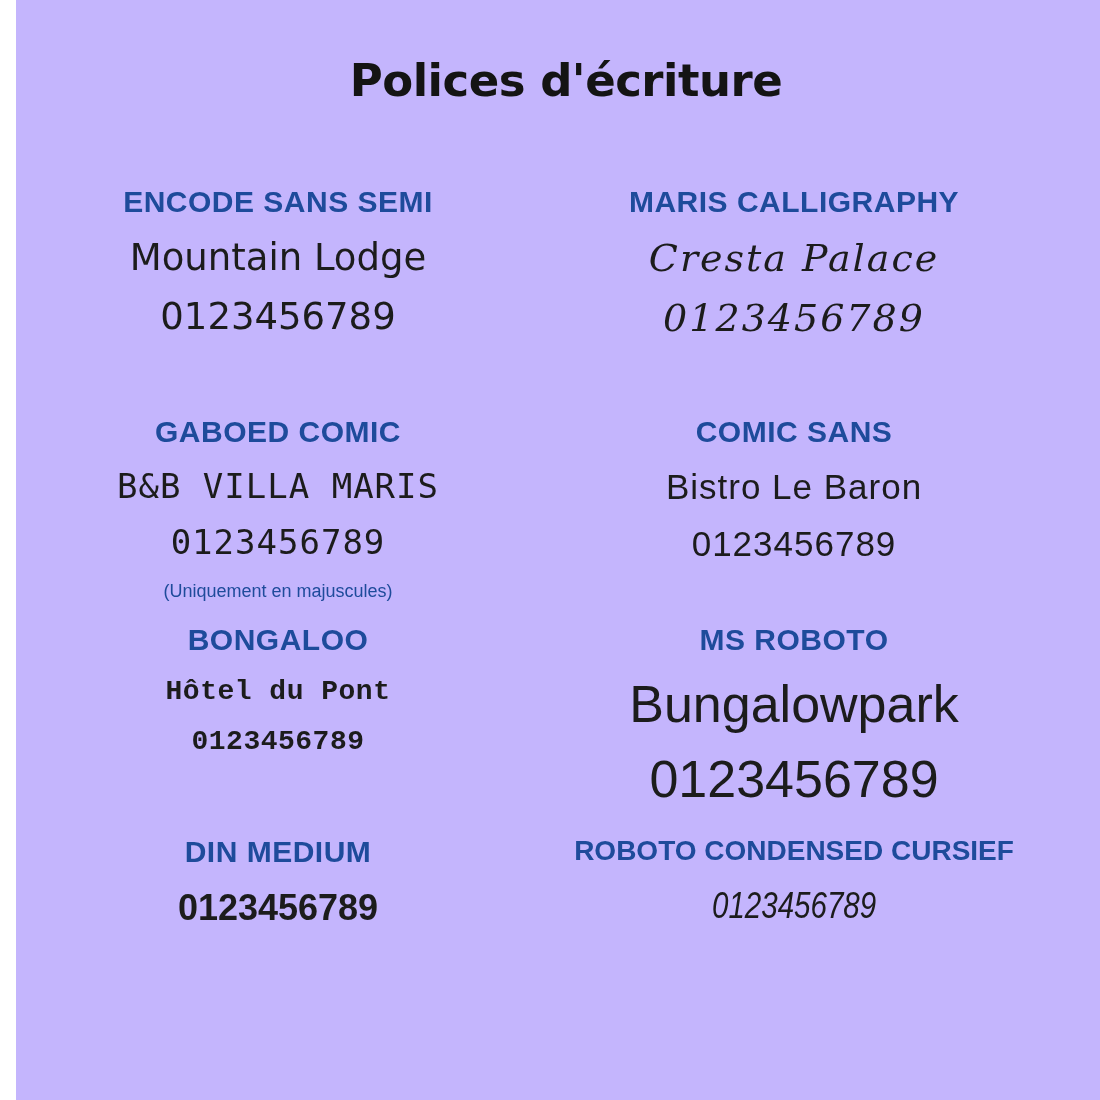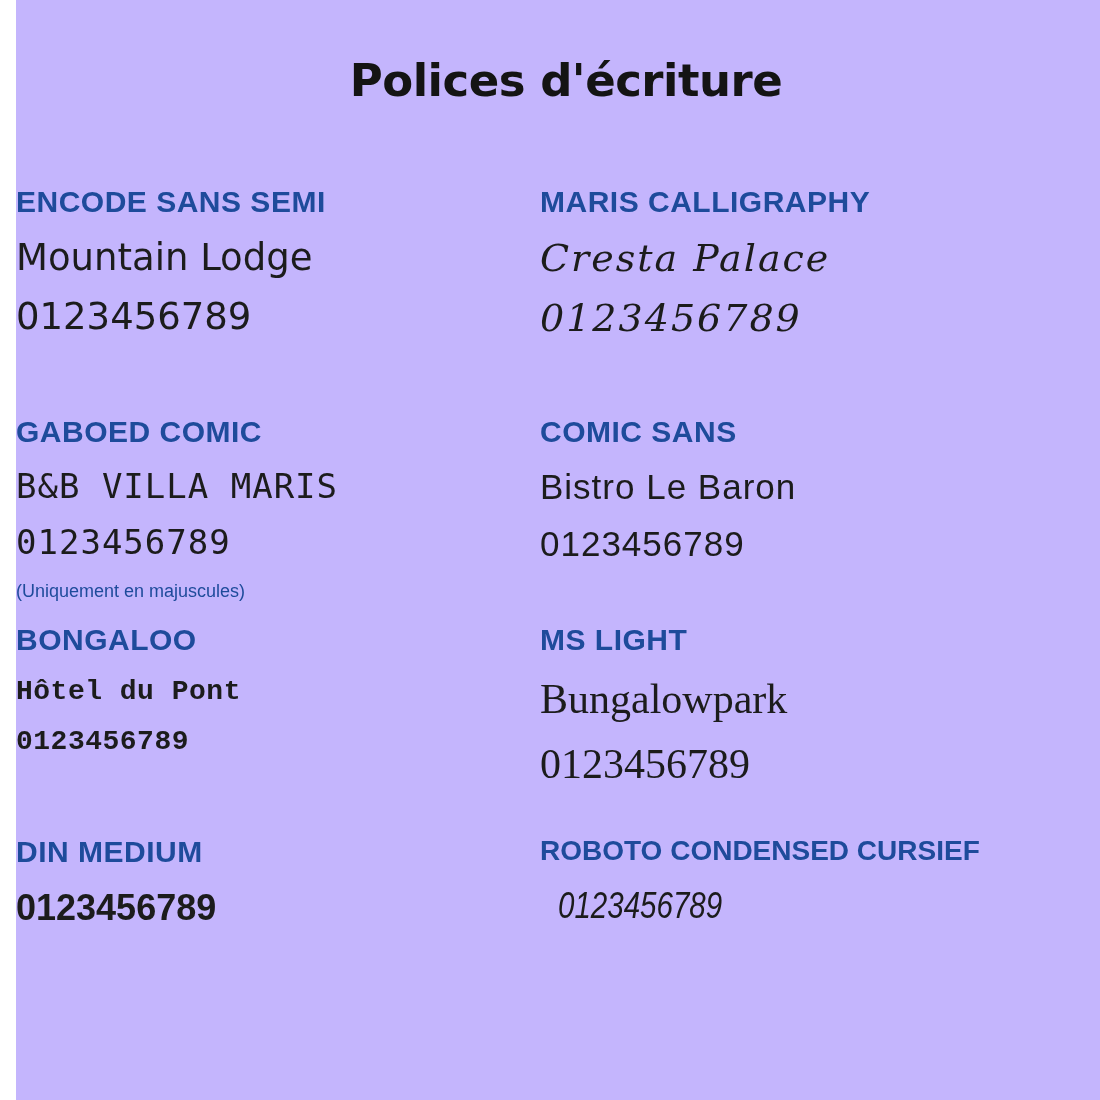--- a/index.html
+++ b/index.html
@@ -28,21 +28,21 @@
     line-height: 1.1;
   }
   .grid {
     margin-top: 68px;
     width: 1032px;
     display: grid;
     grid-template-columns: 524px 508px;
     grid-template-rows: 230px 208px 212px 196px;
   }
   .card {
-    text-align: left;
+    text-align: center;
     padding-top: 13px;
   }
   .font-name {
     font-family: "Liberation Sans", sans-serif;
     font-weight: 700;
     font-size: 30px;
     letter-spacing: 0.5px;
     color: #1e4b9b;
     line-height: 1;
     margin: 0 0 22px 0;
@@ -60,21 +60,21 @@
     color: #1e4b9b;
     font-family: "Liberation Sans", sans-serif;
   }
 
   
   .f-encode  .sample, .f-encode  .digits { font-family: "DejaVu Sans", sans-serif; font-weight: 400; }
   .f-lucida  .sample, .f-lucida  .digits { font-family: "DejaVu Serif", serif; font-style: italic; font-size: 38px; letter-spacing: 2px; }
   .f-gaboed  .sample, .f-gaboed  .digits { font-family: "DejaVu Sans Mono", monospace; font-size: 34px; letter-spacing: 1px; }
   .f-comic   .sample, .f-comic   .digits { font-family: Liberation Sans, sans-serif; font-size: 35px; letter-spacing: 1px; }
   .f-bongaloo .sample, .f-bongaloo .digits { font-family: Liberation Mono, monospace; font-weight: 700; font-size: 28px; letter-spacing: 0.5px; }
-  .f-mincho  .sample, .f-mincho  .digits { font-family: Liberation Serif, serif; font-size: 42px; }
+  .f-mincho  .sample, .f-mincho  .digits { font-family: Liberation Sans, sans-serif; font-size: 52px; }
   .f-din     .sample, .f-din     .digits { font-family: "Liberation Sans", sans-serif; font-weight: 700; font-size: 36px; }
   .f-roboto  .sample, .f-roboto  .digits {
     font-family: "Liberation Sans", sans-serif; font-style: italic; font-size: 36px;
   }
   .f-roboto .sample > span, .f-roboto .digits > span {
     display: inline-block; transform: scaleX(0.82); transform-origin: center;
   }
   .f-roboto .font-name { font-size: 28px; letter-spacing: 0; }
 </style>
 </head>
@@ -111,21 +111,21 @@
       <div class="digits">0123456789</div>
     </div>
 
     <div class="card f-bongaloo">
       <h2 class="font-name">BONGALOO</h2>
       <div class="sample">Hôtel du Pont</div>
       <div class="digits">0123456789</div>
     </div>
 
     <div class="card f-mincho">
-      <h2 class="font-name">MS LIGHT</h2>
+      <h2 class="font-name">MS ROBOTO</h2>
       <div class="sample">Bungalowpark</div>
       <div class="digits">0123456789</div>
     </div>
 
     <div class="card f-din">
       <h2 class="font-name">DIN MEDIUM</h2>
       <div class="digits">0123456789</div>
     </div>
 
     <div class="card f-roboto">

